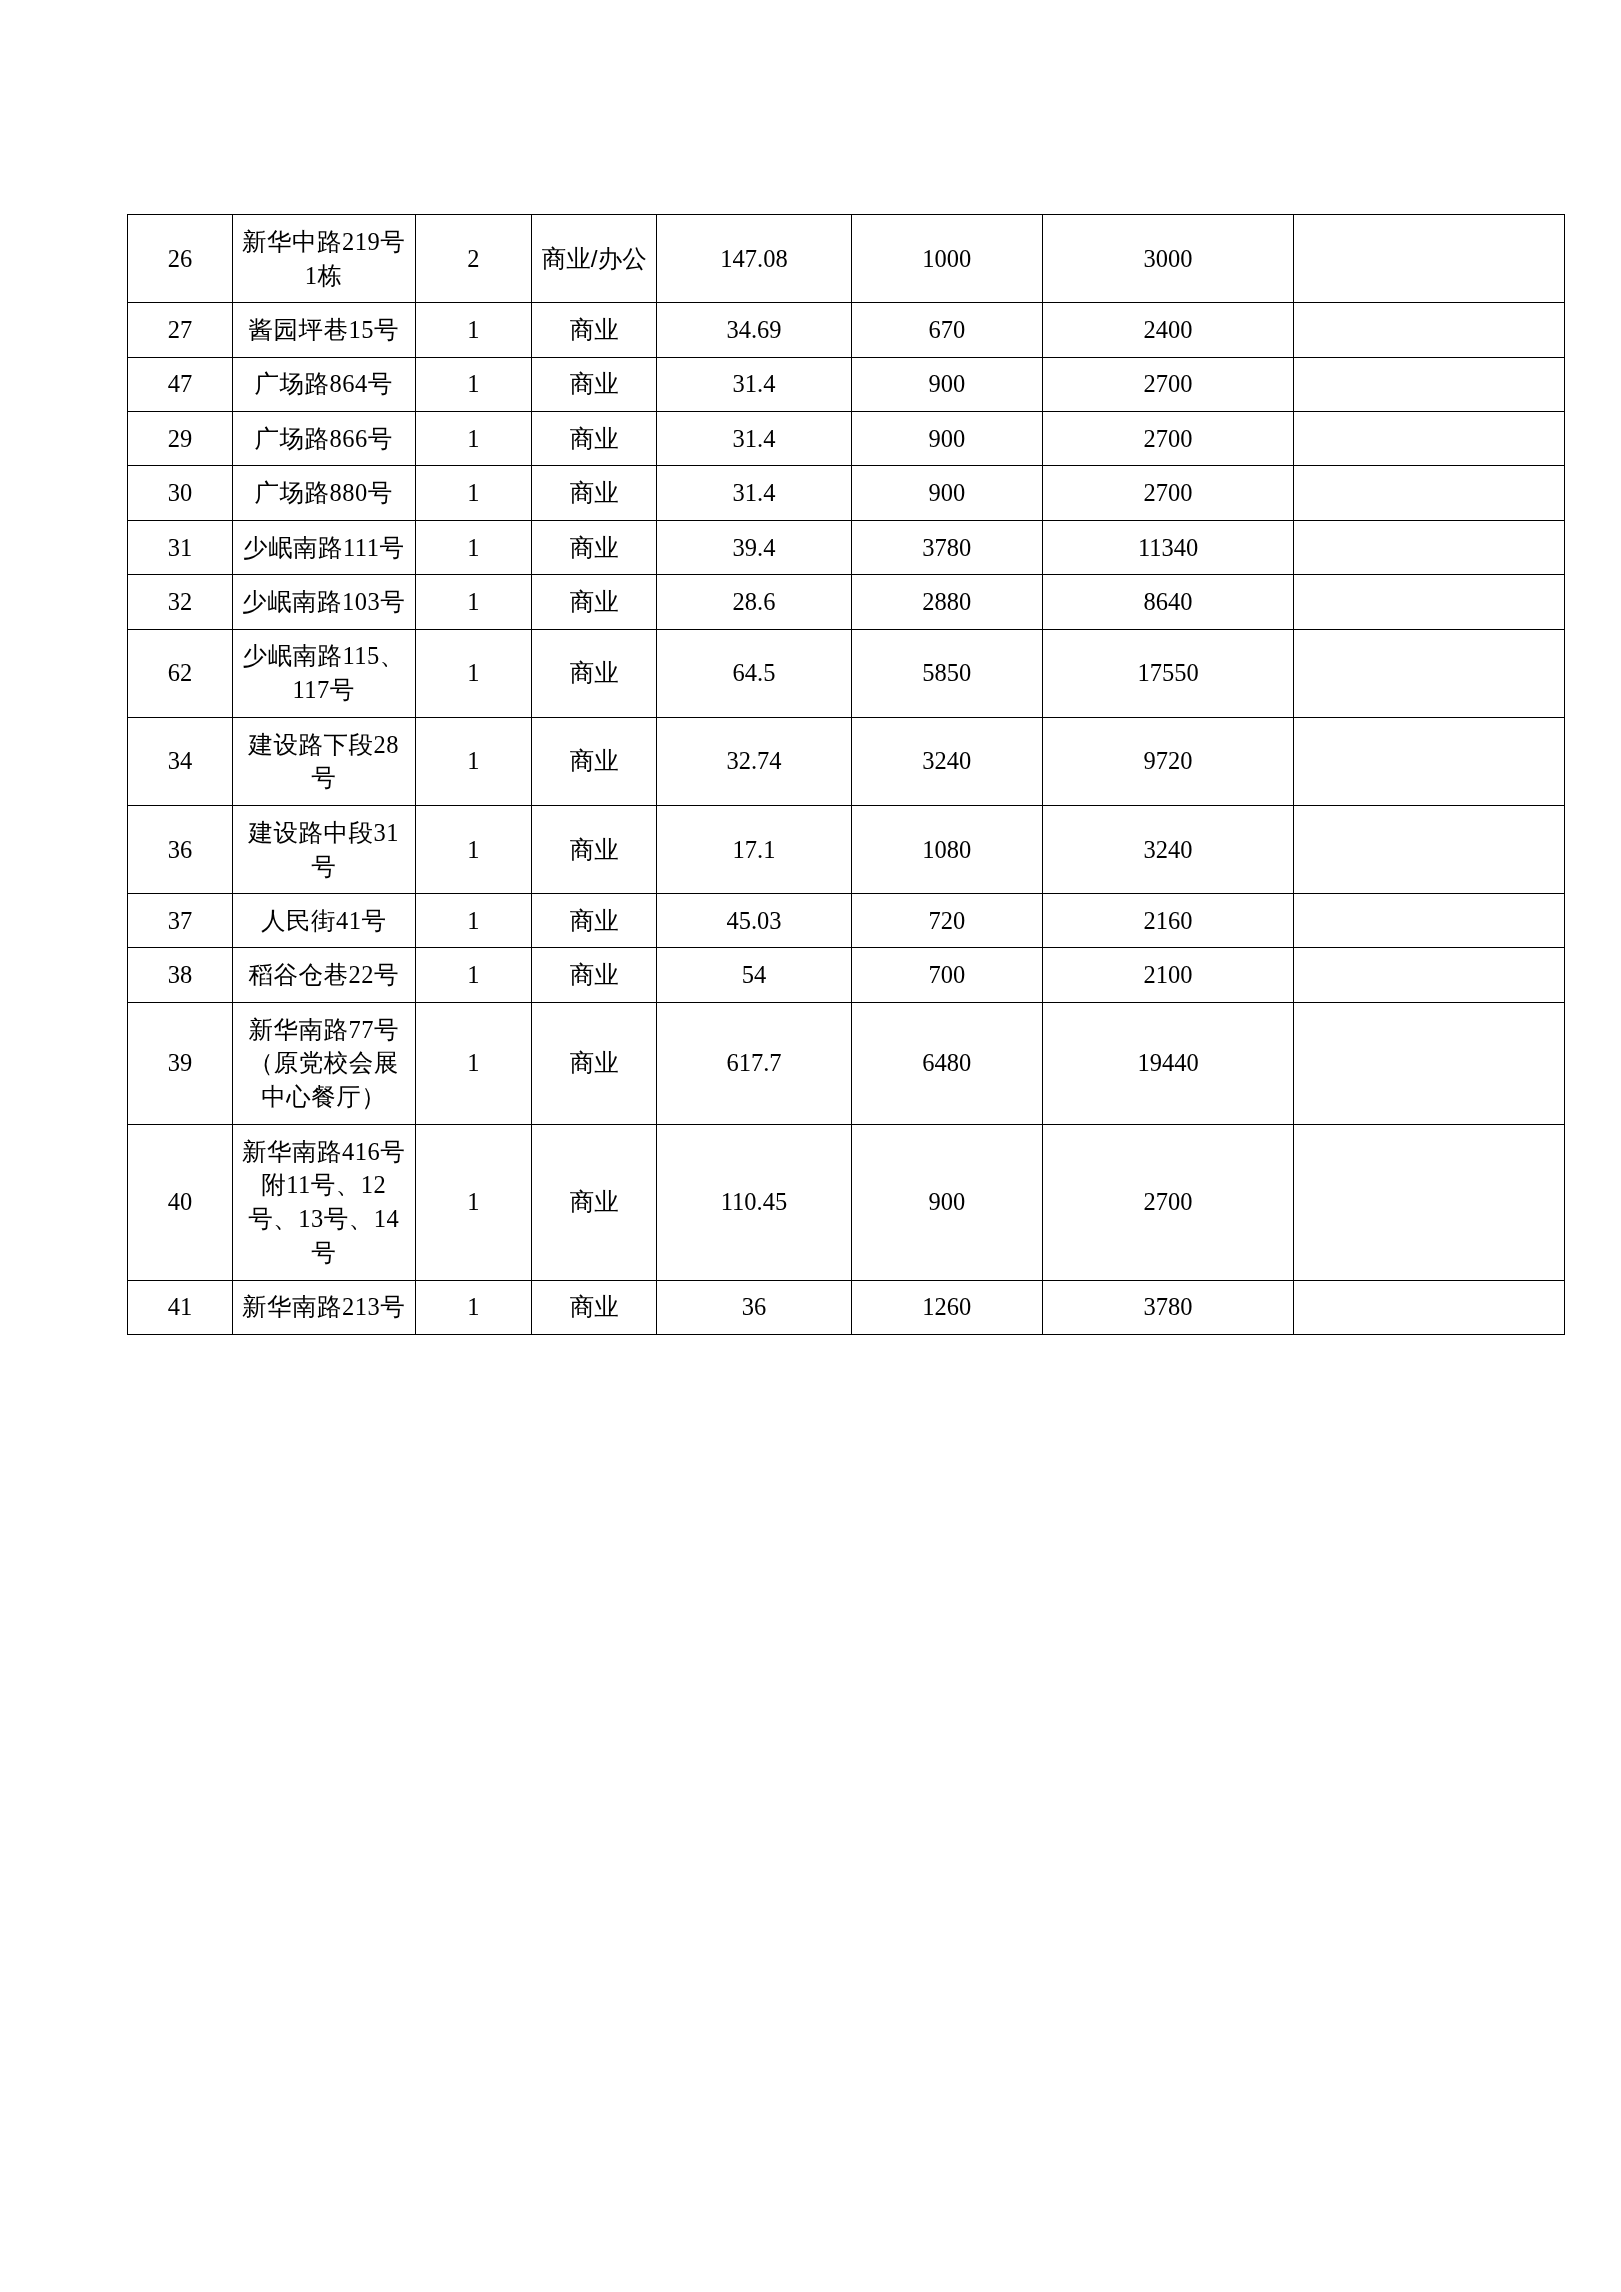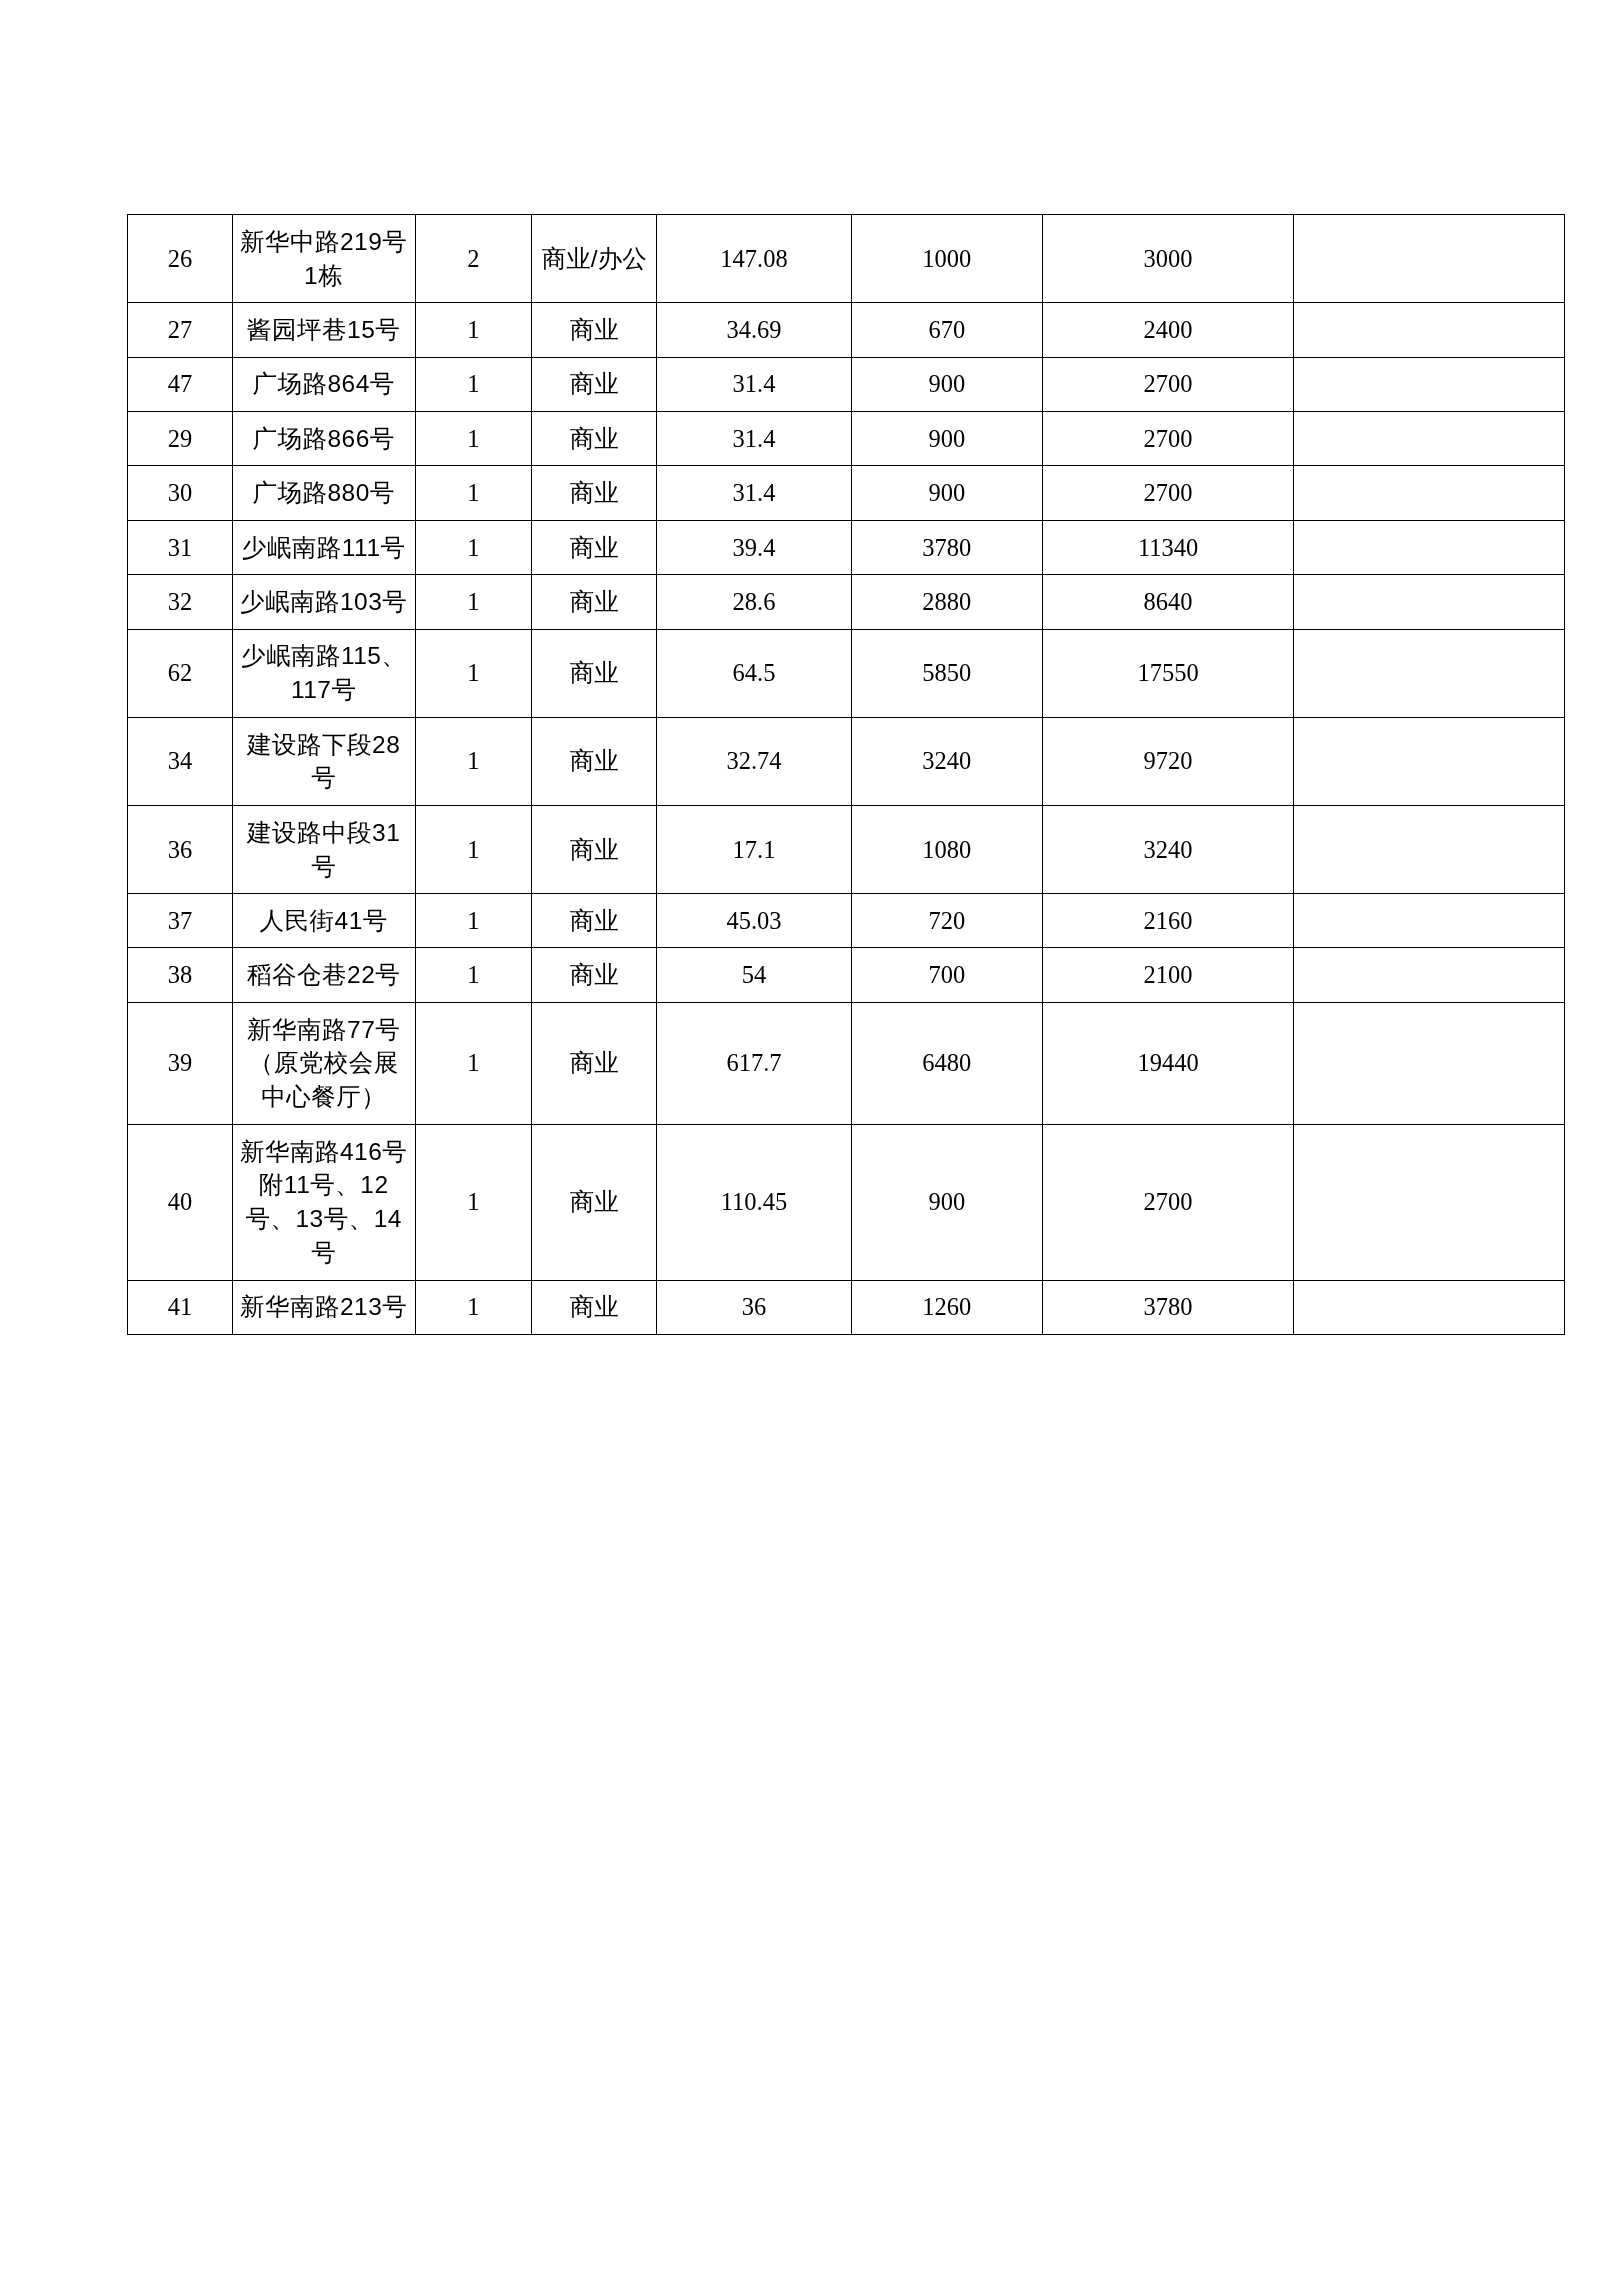--- a/index.html
+++ b/index.html
@@ -29,21 +29,21 @@
   table.doc-table td {
     border: 1.6px solid #000000;
     text-align: center;
     vertical-align: middle;
     font-size: 24.5px;
     line-height: 1.38;
     padding: 9.8px 3.9px;
     word-break: break-all;
   }
   td.c-index   { width: 96px;  font-family: "Liberation Serif", serif; }
-  td.c-addr    { width: 174px; font-family: Liberation Sans, sans-serif; letter-spacing: 0.5px; }
+  td.c-addr    { width: 174px; font-family: Liberation Serif, serif; letter-spacing: 0.5px; }
   td.c-floor   { width: 108px; }
   td.c-use     { width: 116px; font-family: Liberation Sans, sans-serif; }
   td.c-area    { width: 186px; }
   td.c-price   { width: 182px; }
   td.c-total   { width: 243px; }
   td.c-note    { width: 262px; }
 
   
   td.cjk { line-height: 1.42; }
 </style>

